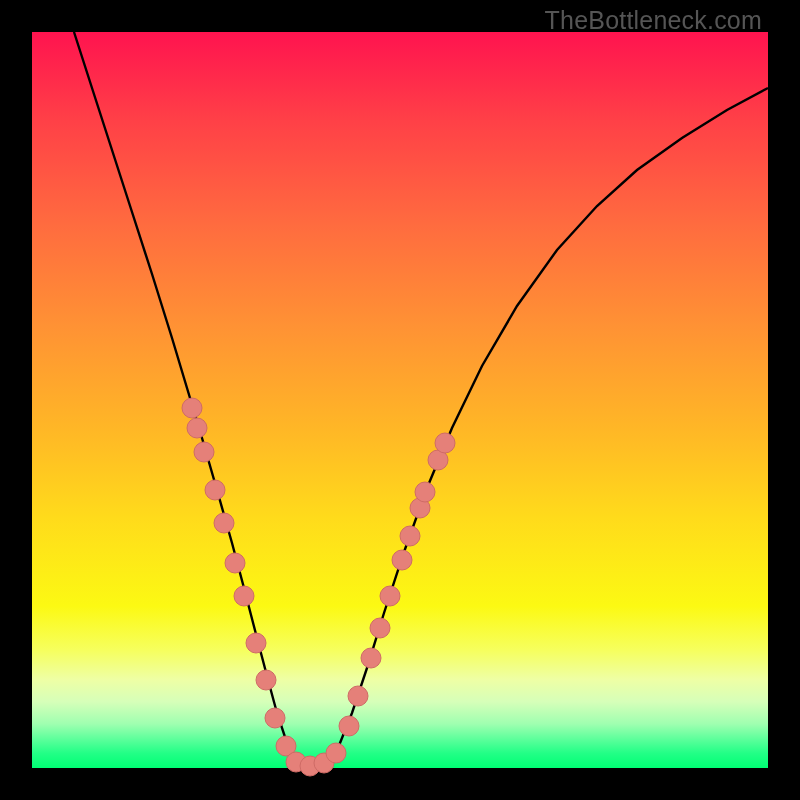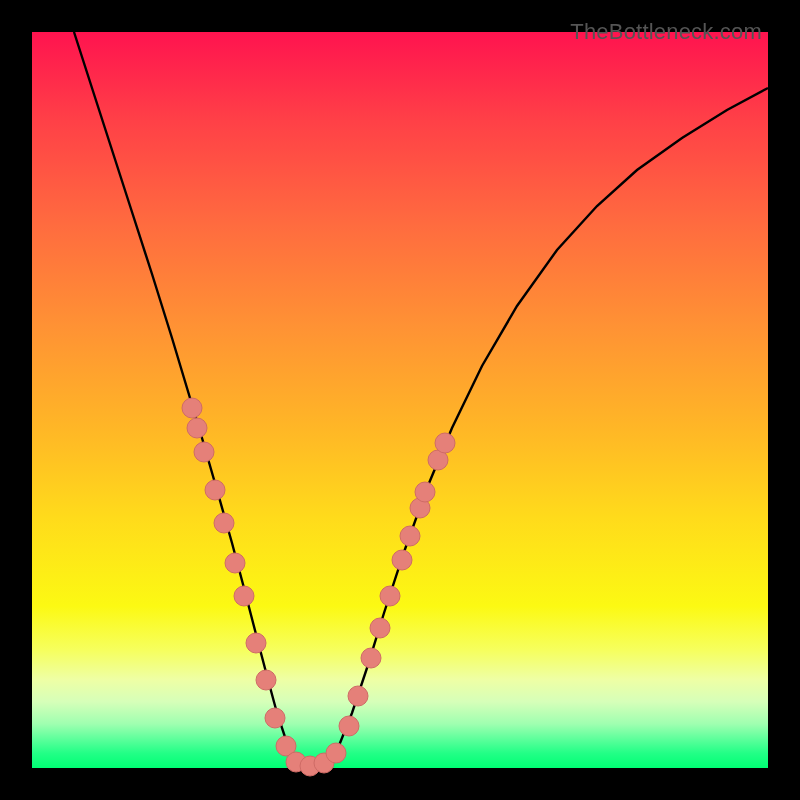--- a/index.html
+++ b/index.html
@@ -47,23 +47,23 @@
     position: absolute;
     left: 0;
     top: 0;
     width: 736px;
     height: 736px;
     overflow: visible;
   }
   .watermark {
     position: absolute;
     right: 38px;
-    top: 19px;
+    top: 6px;
     color: #555;
-    font-size: 22px;
+    font-size: 25px;
     letter-spacing: 0.2px;
   }
 </style>
 </head>
 <body>
 
 <div class="frame">
 
   <div class="plot-area">
 

